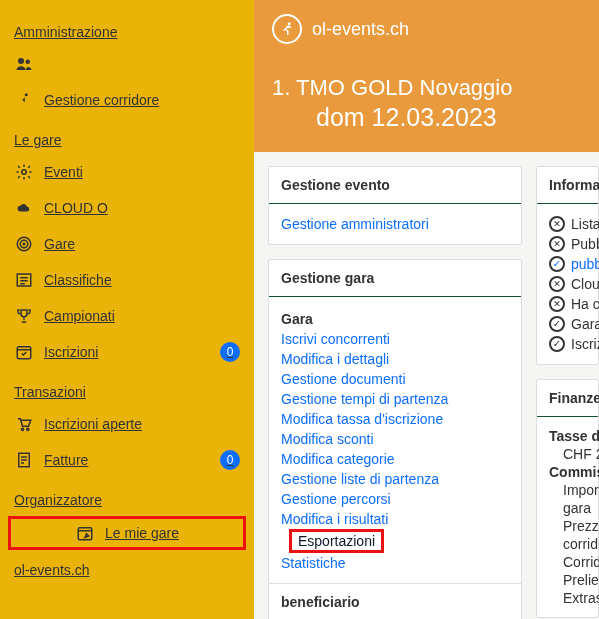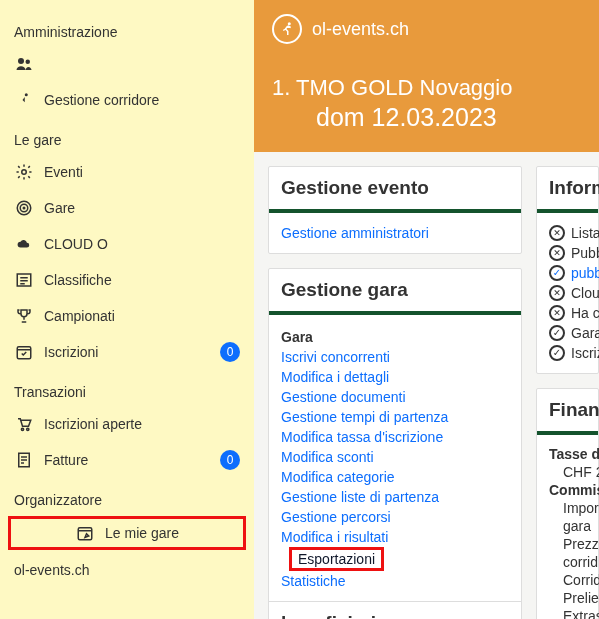--- a/index.html
+++ b/index.html
@@ -9,24 +9,25 @@
     color: #333;
     background: #fff;
     width: 599px;
     height: 619px;
     overflow: hidden;
     display: flex;
   }
   
   .sidebar {
     width: 254px;
-    background: #fef9c3;
+    background: #eab308;
     padding: 10px 0;
     flex-shrink: 0;
     overflow-y: auto;
+    text-decoration: underline;
   }
   .sidebar .section-label {
     padding: 14px 14px 6px 14px;
     font-size: 14px;
     color: #333;
   }
   .sidebar .nav-item {
     display: flex;
     align-items: center;
     padding: 8px 14px;
@@ -110,23 +111,23 @@
   .col-left { width: 254px; flex-shrink: 0; display: flex; flex-direction: column; gap: 14px; }
   .col-right { flex: 1; display: flex; flex-direction: column; gap: 14px; overflow: hidden; }
 
   .card {
     background: #fff;
     border: 1px solid #ddd;
     border-radius: 2px;
   }
   .card-header {
     padding: 10px 12px;
-    border-bottom: 4px solid #14532d;
+    border-bottom: 1px solid #14532d;
     font-weight: 600;
-    font-size: 19px;
+    font-size: 14px;
   }
   .card-body { padding: 10px 12px; }
   .card-body .link {
     color: #0d6efd;
     cursor: pointer;
     display: block;
     padding: 2px 0;
   }
   .gara-heading {
     font-weight: 700;
@@ -200,36 +201,36 @@
       <svg viewBox="0 0 24 24" width="18" height="18" fill="none" stroke="currentColor" stroke-width="2">
           <circle cx="12" cy="12" r="3"></circle>
           <path d="M12 2v3M12 19v3M4.2 4.2l2.1 2.1M17.7 17.7l2.1 2.1M2 12h3M19 12h3M4.2 19.8l2.1-2.1M17.7 6.3l2.1-2.1"></path>
         </svg>
     </span>
     <span class="label">Eventi</span>
   </div>
 
   <div class="nav-item">
     <span class="icon">
+      <svg viewBox="0 0 24 24" width="20" height="14" fill="currentColor">
+          <path d="M6 18a5 5 0 010-10 6 6 0 0111 2 4 4 0 010 8H6z"></path>
+        </svg>
+    </span>
+    <span class="label">CLOUD O</span>
+  </div>
+
+  <div class="nav-item">
+    <span class="icon">
       <svg viewBox="0 0 24 24" width="18" height="18" fill="none" stroke="currentColor" stroke-width="2">
           <circle cx="12" cy="12" r="9"></circle>
           <circle cx="12" cy="12" r="5"></circle>
           <circle cx="12" cy="12" r="1" fill="currentColor"></circle>
         </svg>
     </span>
     <span class="label">Gare</span>
-  </div>
-
-  <div class="nav-item">
-    <span class="icon">
-      <svg viewBox="0 0 24 24" width="20" height="14" fill="currentColor">
-          <path d="M6 18a5 5 0 010-10 6 6 0 0111 2 4 4 0 010 8H6z"></path>
-        </svg>
-    </span>
-    <span class="label">CLOUD O</span>
   </div>
 
   <div class="nav-item">
     <span class="icon">
       <svg viewBox="0 0 24 24" width="18" height="18" fill="none" stroke="currentColor" stroke-width="2">
           <rect x="3" y="4" width="18" height="16"></rect>
           <line x1="7" y1="9" x2="17" y2="9"></line>
           <line x1="7" y1="13" x2="17" y2="13"></line>
           <line x1="7" y1="17" x2="13" y2="17"></line>
         </svg>

